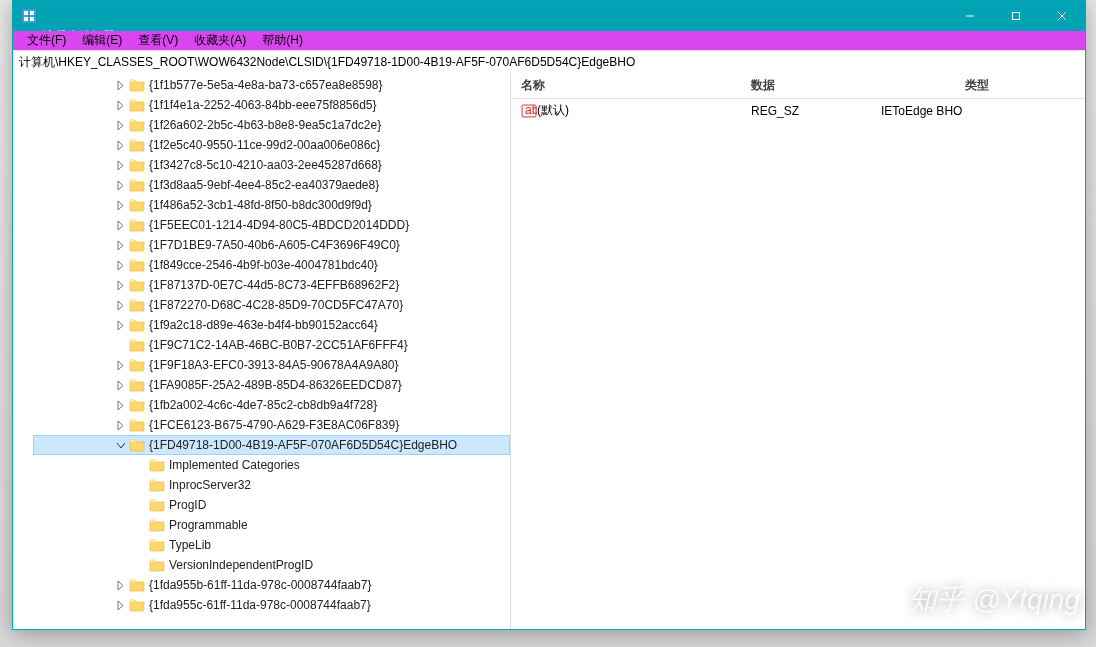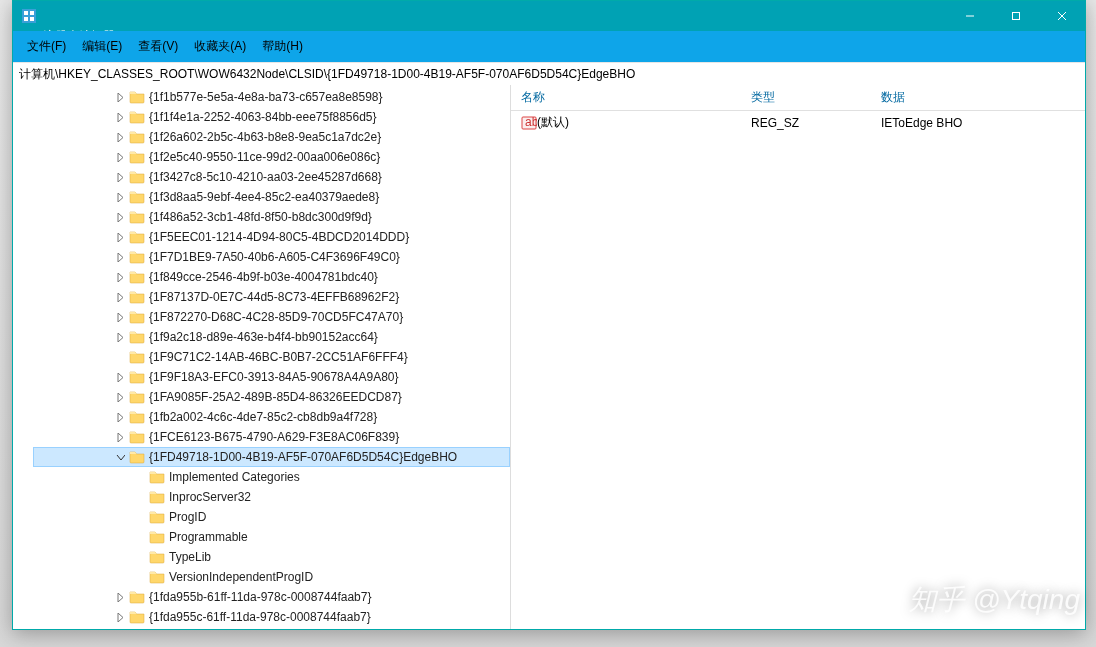--- a/index.html
+++ b/index.html
@@ -4,37 +4,37 @@
 <style>
 * { box-sizing: border-box; margin: 0; padding: 0; font-family: "Microsoft YaHei", "Segoe UI", sans-serif; font-size: 12px; }
 html, body { width: 1096px; height: 647px; overflow: hidden; background: #ccc; }
 .bgapps { position: absolute; left: 0; top: 0; width: 1096px; height: 647px; background: linear-gradient(#e8e8e8,#d8d8d8); }
 .window { position: absolute; left: 12px; top: 0; width: 1074px; height: 630px; background: #fff; border: 1px solid #0aa; display: flex; flex-direction: column; box-shadow: 0 4px 20px rgba(0,0,0,.3); }
 .titlebar { height: 30px; background: #00a2b4; display: flex; align-items: center; color: #fff; padding-left: 8px; user-select: none; }
 .titlebar .ico { width: 16px; height: 16px; margin-right: 6px; display: inline-flex; align-items: center; justify-content: center; }
 .titlebar .ico svg { width:16px; height:16px; }
 .titlebar .title { flex: 1; font-size: 12px; margin-top: 40px; }
 .titlebar .btn { width: 46px; height: 30px; display: flex; align-items: center; justify-content: center; cursor: pointer; }
-.menubar { height: 32px; background: #0ea5e9; display: flex; align-items: center; padding: 0 6px; border-bottom: 1px solid #e6e6e6; }
+.menubar { height: 20px; background: #d946ef; display: flex; align-items: center; padding: 0 6px; border-bottom: 1px solid #e6e6e6; }
 .menubar .item { padding: 2px 8px; cursor: pointer; }
 .addressbar { height: 22px; border: 1px solid #ccc border-left:none; border-right:none; padding: 2px 6px; font-size: 12px; display:flex; align-items:center; background:#fff; }
 .content { flex: 1; display: flex; min-height: 0; margin-left: 20px; }
 .tree { width: 478px; border-right: 1px solid #ddd; overflow-y: scroll; overflow-x: scroll; white-space: nowrap; padding: 2px 0 2px 0; position:relative; }
 .tree::-webkit-scrollbar, .listwrap::-webkit-scrollbar { width: 17px; height: 17px; }
 .tree::-webkit-scrollbar-track, .listwrap::-webkit-scrollbar-track { background: #f0f0f0; }
 .tree::-webkit-scrollbar-thumb, .listwrap::-webkit-scrollbar-thumb { background: #c1c1c1; }
 .node { display: flex; align-items: center; height: 20px; padding-left: 80px; cursor: pointer; }
 .node.sel { background: #cce8ff; outline: 1px solid #99d1ff; outline-offset:-1px; }
 .node .tw { width: 14px; height: 14px; display: inline-flex; align-items: center; justify-content: center; color: #777; margin-right:2px;}
 .node .tw svg { width:9px; height:9px; }
 .node .fld { width: 16px; height: 16px; margin-right: 4px; }
 .node .lbl { font-size: 12px; color:#222; }
 .listwrap { flex: 1; overflow: auto; }
 .listhdr { display: flex; border-bottom: 1px solid #e0e0e0; position:sticky; top:0; background:#fff; }
-.listhdr .col { padding: 4px 10px; font-size:12px; color:#0369a1; border-right:1px solid transparent; }
+.listhdr .col { padding: 4px 10px; font-size:12px; color:#404040; border-right:1px solid transparent;font-weight:bold; }
 .col.name{ width:230px;} .col.type{width:130px;} .col.data{flex:1;}
 .row { display:flex; align-items:center; cursor:pointer;}
 .row .cell{ padding:3px 10px; font-size:12px; }
 .row .cell.name{ width:230px; display:flex; align-items:center; gap:0;}
 .row .cell.type{width:130px;} .row .cell.data{flex:1;}
 .valico { width:16px; height:16px; display:inline-flex; align-items:center; justify-content:center;}
 .watermark { position:absolute; right:16px; bottom:28px; color:rgba(255,255,255,.85); font-size:28px; font-style:italic; font-weight:500; text-shadow:0 0 12px rgba(0,0,0,.4); pointer-events:none; }
 .child { padding-left: 100px !important; }
 .child .tw { visibility:hidden; }
 </style>
@@ -384,22 +384,22 @@
           <span class="fld"><svg viewBox="0 0 16 16">
               <path d="M1 3h5l1.5 2H15v8a1 1 0 0 1-1 1H2a1 1 0 0 1-1-1z" fill="#ffd76b" stroke="#d9a43a" stroke-width=".5"></path>
               <path d="M1 3h5l1.5 2H1z" fill="#ffe9a8"></path>
             </svg></span>
           <span class="lbl">{1fda955c-61ff-11da-978c-0008744faab7}</span>
         </div>
       </div>
     <div class="listwrap">
       <div class="listhdr">
         <div class="col name">名称</div>
+        <div class="col data">数据</div>
         <div class="col type">类型</div>
-        <div class="col data">数据</div>
       </div>
       <div id="rows">
           <div class="row">
             <div class="cell name">
               <span class="valico">
                 <svg viewBox="0 0 16 16">
                   <rect x="1" y="2" width="14" height="12" rx="1" fill="#fff" stroke="#e06" stroke-width="0"></rect>
                   <rect x="1" y="2" width="14" height="12" rx="1" fill="#fbeeee" stroke="#d44" stroke-width="1"></rect>
                   <text x="4" y="11" font-size="7" fill="#c33" font-family="Consolas">ab</text>
                 </svg>

